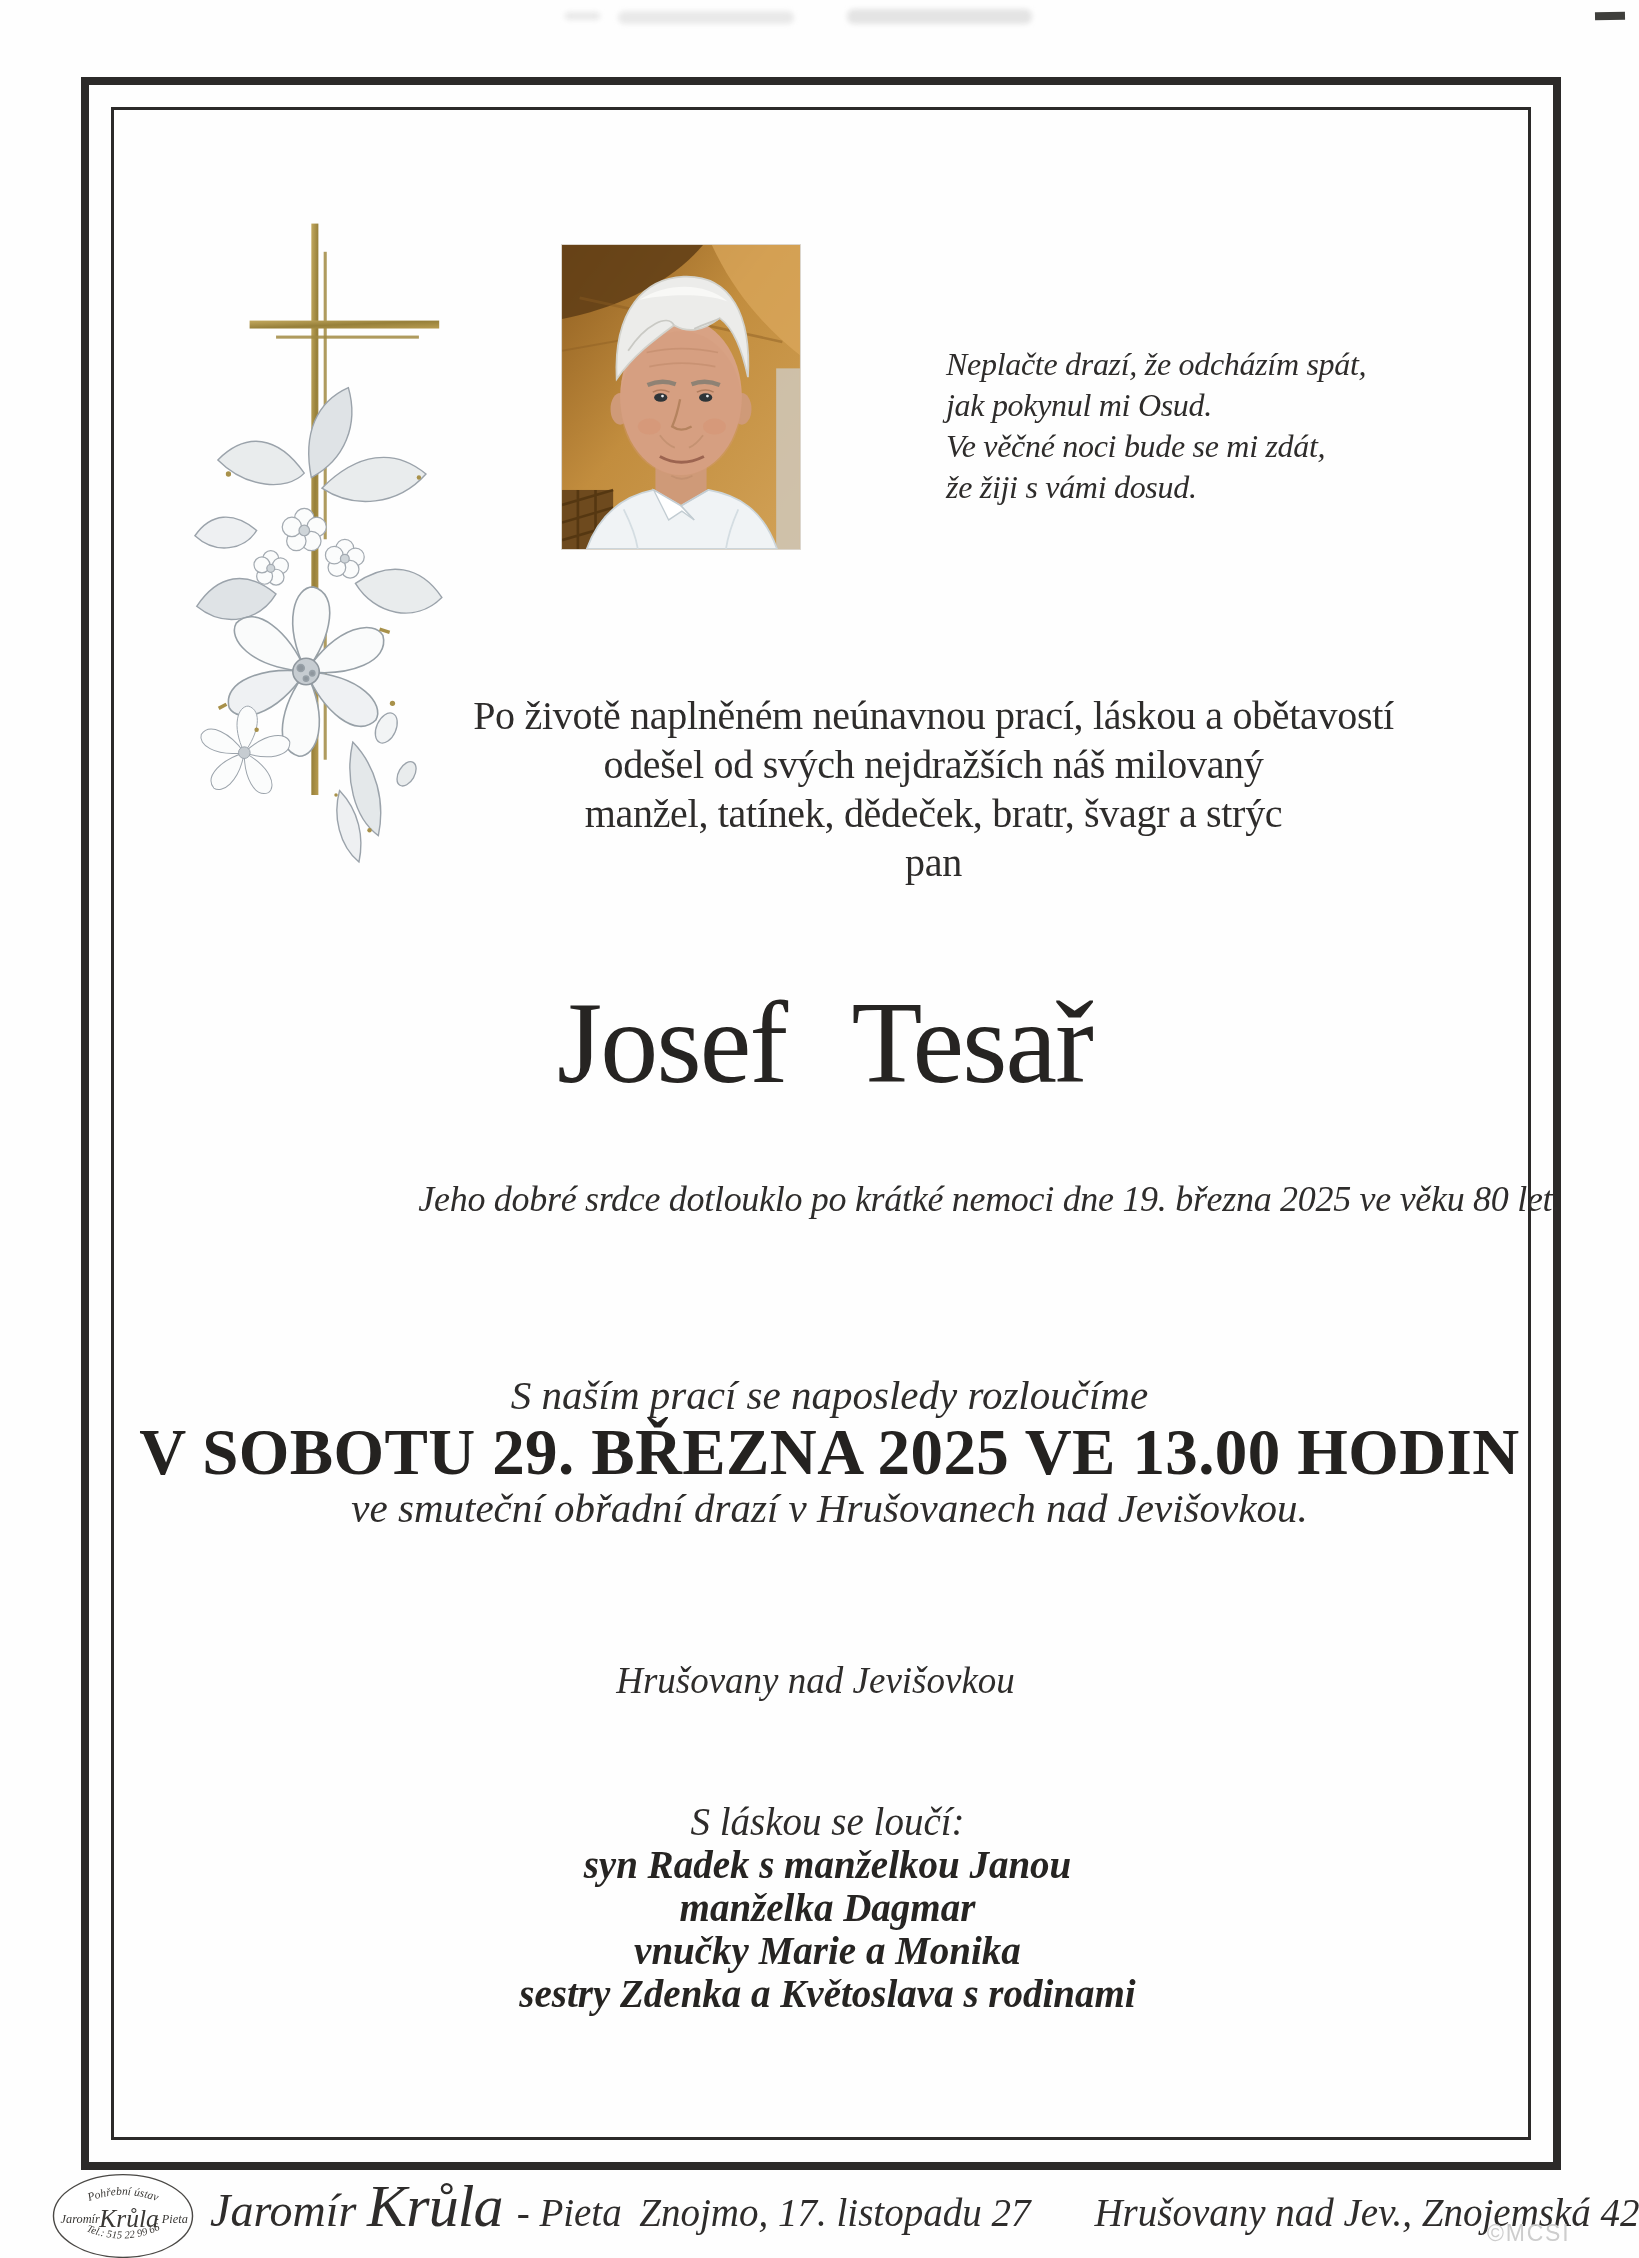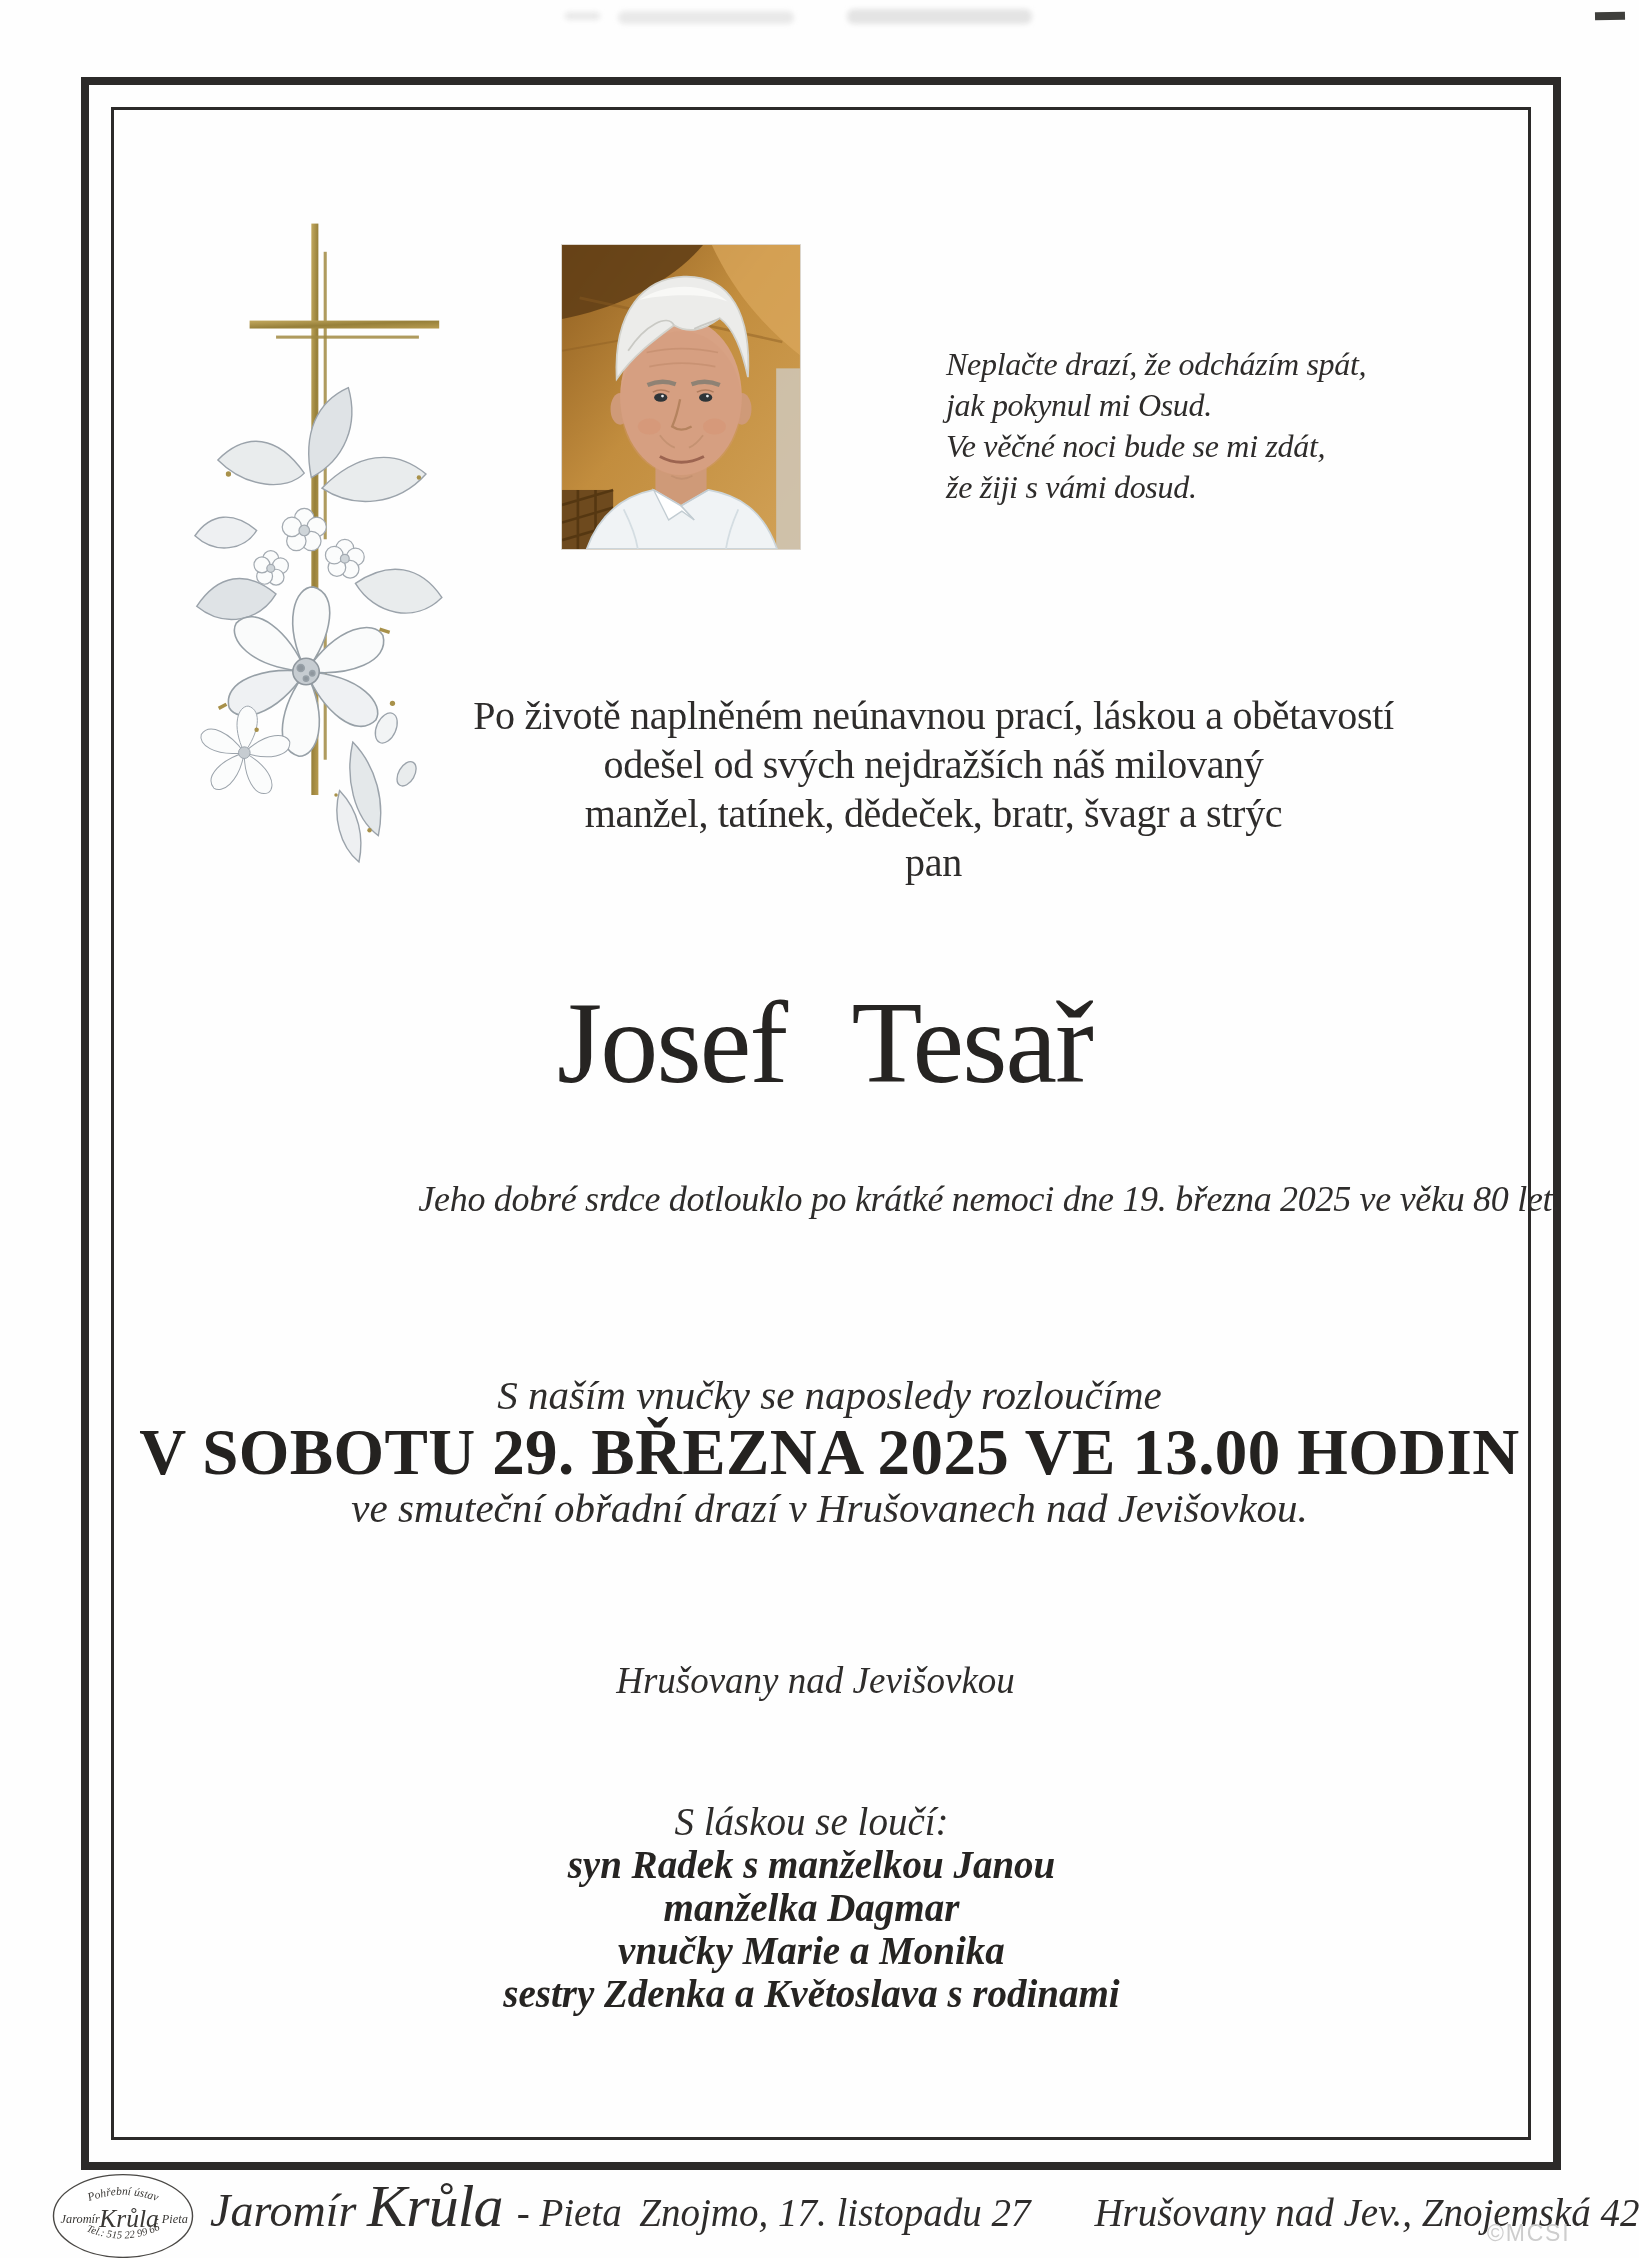--- a/index.html
+++ b/index.html
@@ -29,21 +29,21 @@
   .name{position:absolute;left:88px;top:937px;width:1473px;text-align:center;
     font-size:116px;line-height:132px;word-spacing:40px;letter-spacing:-1.8px;color:#262422;margin-top:40px;}
   .death{position:absolute;left:88px;top:1178px;width:1473px;text-align:right;
     font-style:italic;font-size:36px;letter-spacing:-0.3px;}
   .funeral{position:absolute;left:93px;top:1370px;width:1473px;text-align:center;}
   .funeral .fl1{font-style:italic;font-size:41px;line-height:51px;}
   .funeral .fl2{font-weight:bold;font-size:65px;line-height:62px;letter-spacing:0.4px;color:#242220;}
   .funeral .fl3{font-style:italic;font-size:41px;line-height:51px;}
   .city{position:absolute;left:79px;top:1659px;width:1473px;text-align:center;
     font-style:italic;font-size:37px;}
-  .mourners{position:absolute;left:75px;top:1800px;width:1473px;text-align:center;line-height:43px;}
+  .mourners{position:absolute;left:91px;top:1800px;width:1473px;text-align:center;line-height:43px;}
   .mourners .mh{font-style:italic;font-size:39px;}
   .mourners .ml{font-style:italic;font-weight:bold;font-size:39px;color:#262422;}
   
   .logo{position:absolute;left:49px;top:2172px;}
   .footer-line{position:absolute;left:210px;top:2172px;width:1412px;height:85px;
     display:flex;align-items:baseline;white-space:nowrap;}
   .f-first{font-style:italic;font-size:46px;}
   .f-sur{font-style:italic;font-size:60px;margin-left:10.6px;letter-spacing:-0.9px;}
   .f-suffix{font-style:italic;font-size:39px;margin-left:14px;}
   .f-addr1{font-style:italic;font-size:39px;margin-left:17.6px;}
@@ -231,21 +231,21 @@
     <div>odešel od svých nejdražších náš milovaný</div>
     <div>manžel, tatínek, dědeček, bratr, švagr a strýc</div>
     <div>pan</div>
   </div>
 
   <div class="name">Josef Tesař</div>
 
   <div class="death">Jeho dobré srdce dotlouklo po krátké nemoci dne 19. března 2025 ve věku 80 let.</div>
 
   <div class="funeral">
-    <div class="fl1">S naším vnučky se naposledy rozloučíme</div>
+    <div class="fl1">S naším prací se naposledy rozloučíme</div>
     <div class="fl2">V SOBOTU 29. BŘEZNA 2025 VE 13.00 HODIN</div>
     <div class="fl3">ve smuteční obřadní drazí v Hrušovanech nad Jevišovkou.</div>
   </div>
 
   <div class="city">Hrušovany nad Jevišovkou</div>
 
   <div class="mourners">
     <div class="mh">S láskou se loučí:</div>
     <div class="ml">syn Radek s manželkou Janou</div>
     <div class="ml">manželka Dagmar</div>

